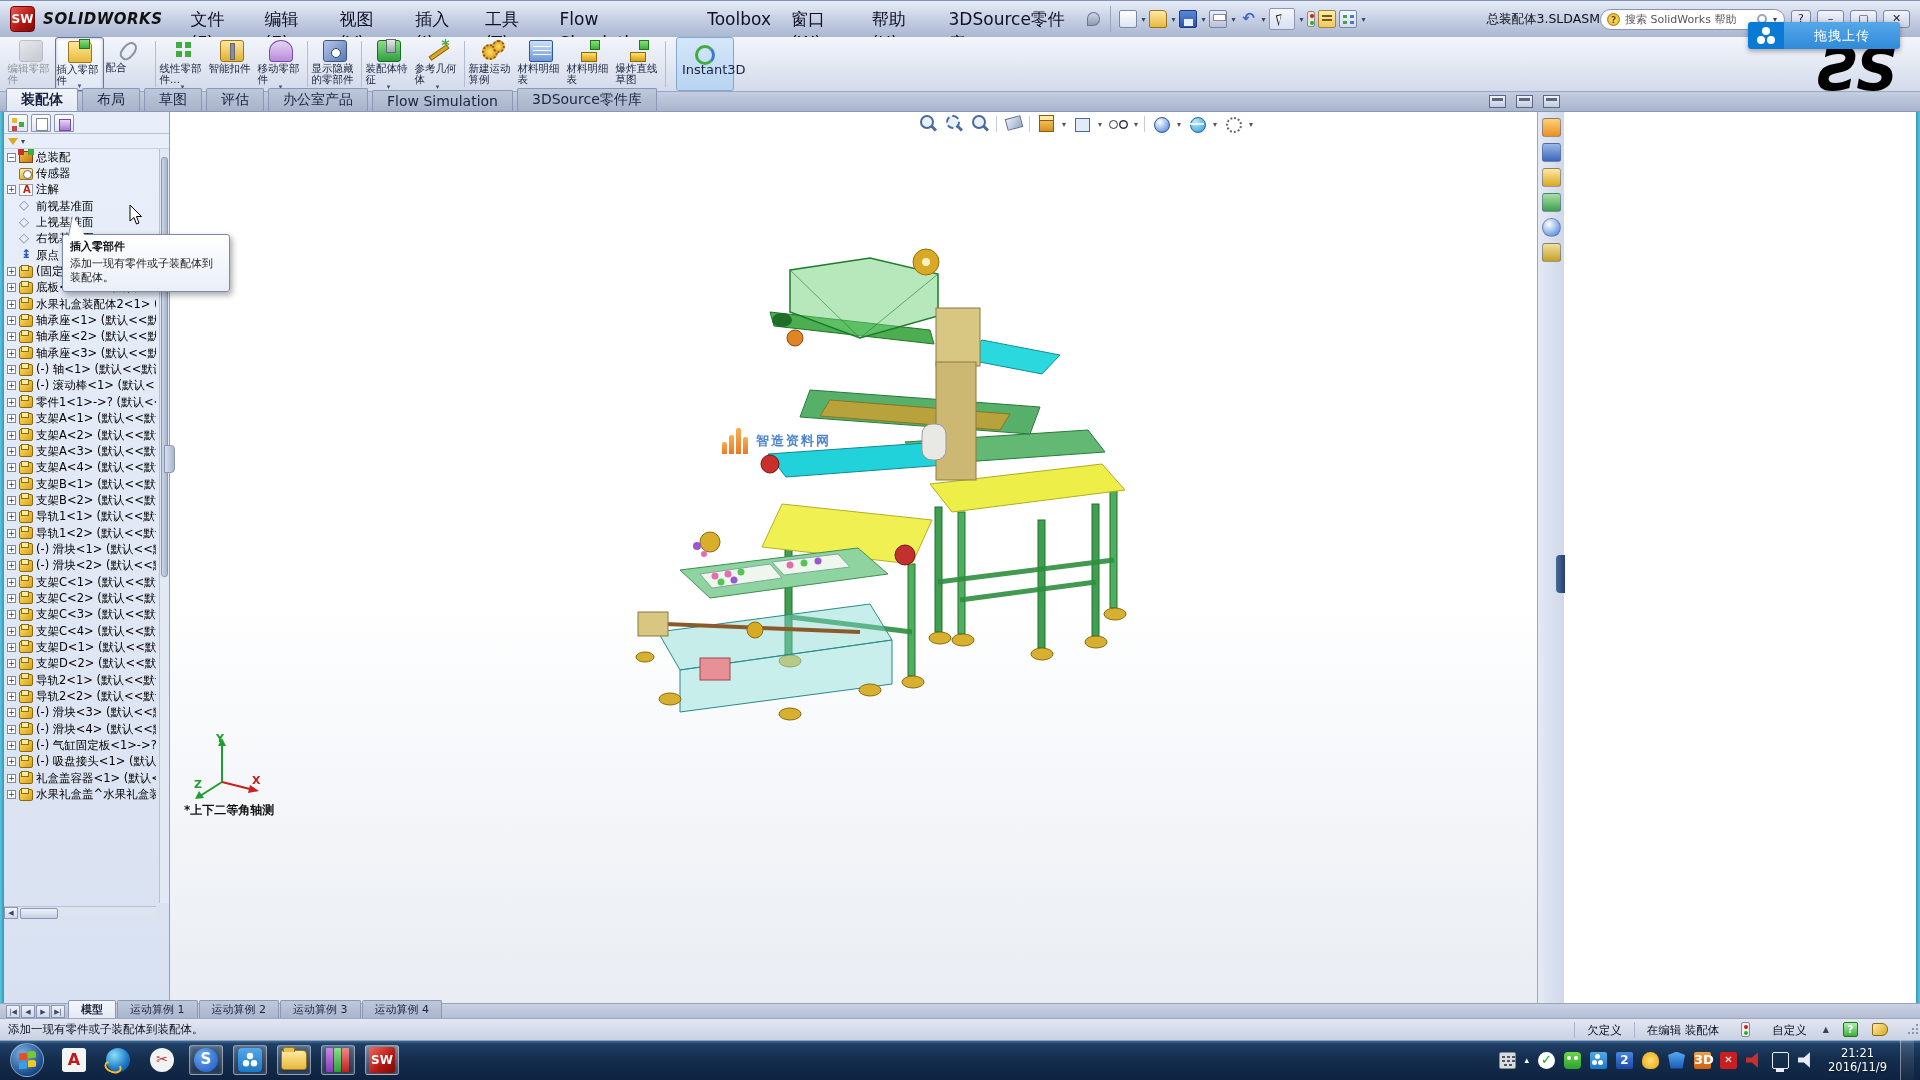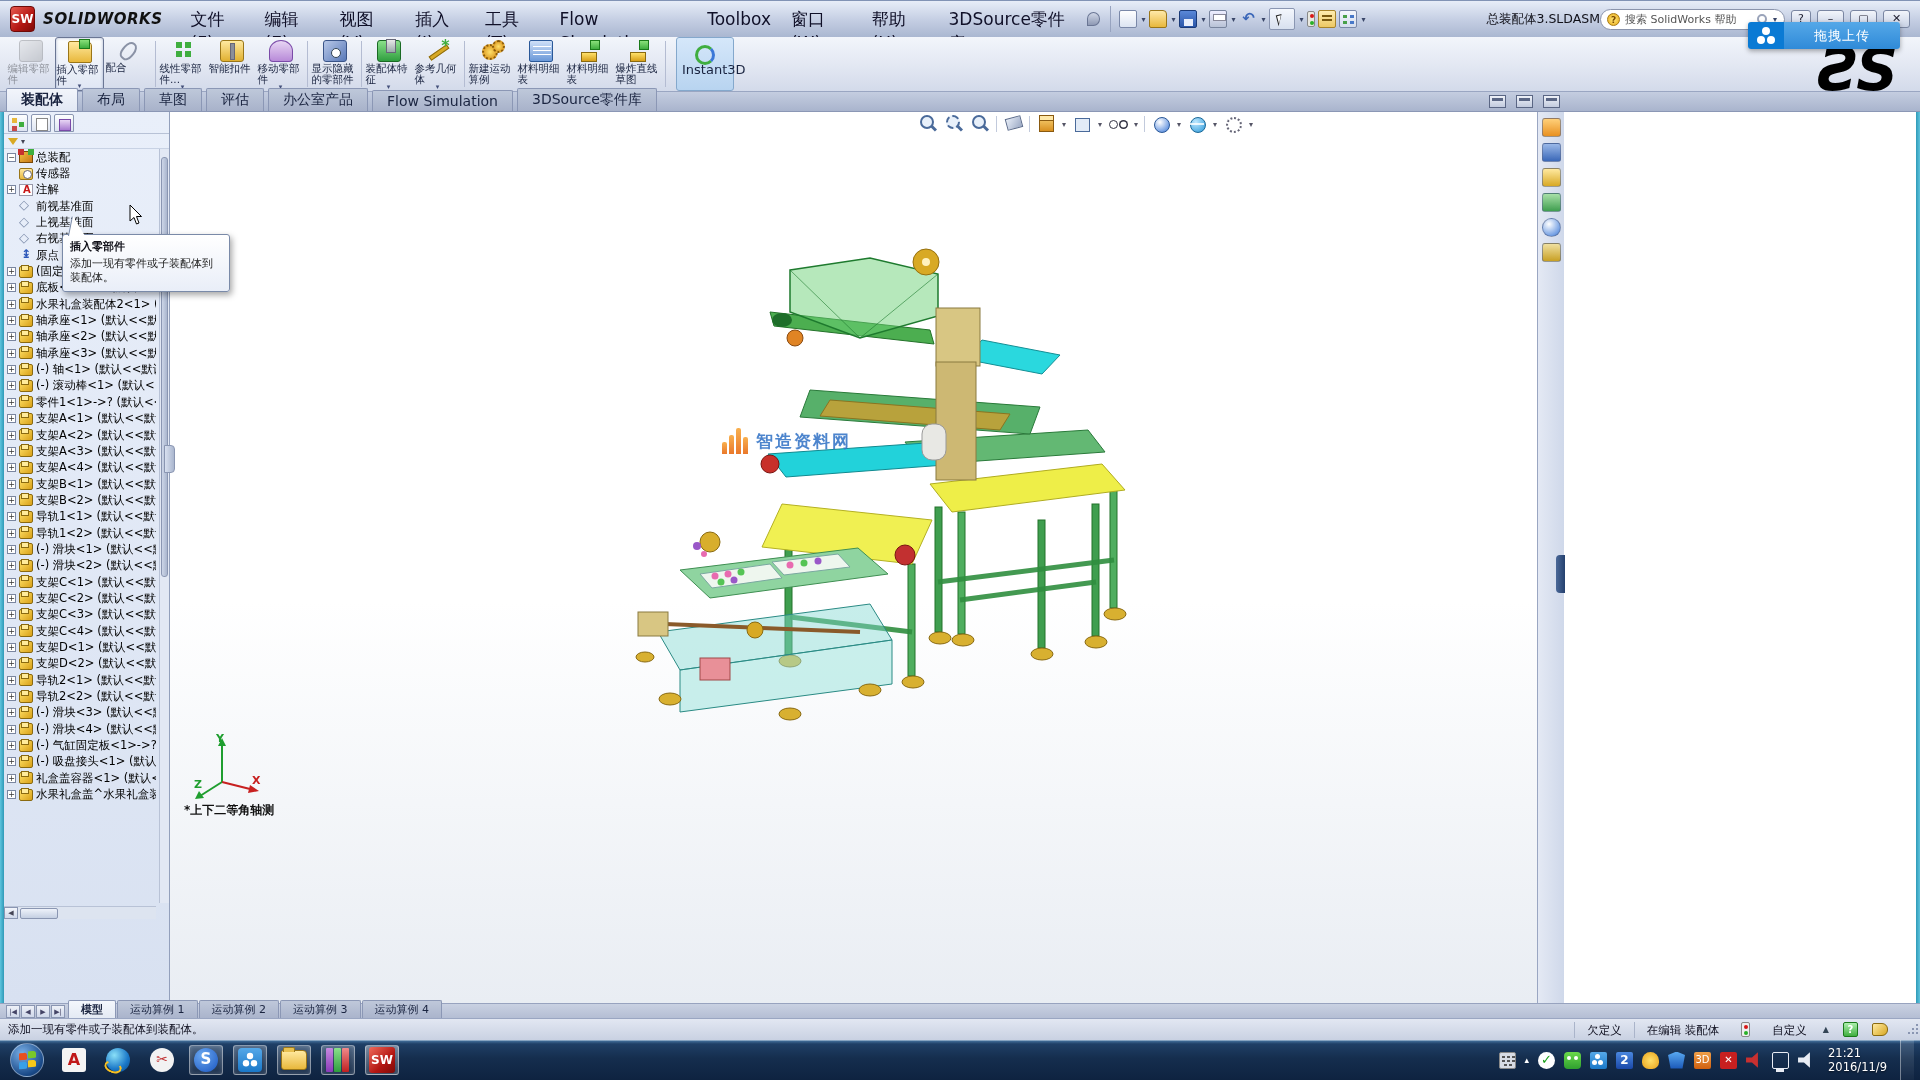--- a/index.html
+++ b/index.html
@@ -159,21 +159,21 @@
   .h-ball::before { content:""; position:absolute; left:3px; top:3px; width:14px; height:14px; border-radius:50%; background:radial-gradient(circle at 35% 30%,#fff,#3a78d8); border:1px solid #2a5898; }
   .h-globe::before { content:""; position:absolute; left:3px; top:3px; width:14px; height:14px; border-radius:50%; background:radial-gradient(circle at 35% 30%,#bfe8ff,#2a98d8); border:1px solid #1a6898; }
   .h-globe::after { content:""; position:absolute; left:3px; top:9px; width:14px; height:2px; background:rgba(255,255,255,.8); }
   .h-gear::before { content:""; position:absolute; left:3px; top:3px; width:12px; height:12px; border:2.5px dotted #667; border-radius:50%; }
 
   .view-label { position:absolute; left:14px; top:690px; font-size:12px; font-weight:bold; color:#101010; }
   .watermark { position:absolute; left:552px; top:316px; display:flex; align-items:center; gap:8px; opacity:.9; }
   .wm-bars { display:flex; align-items:flex-end; gap:2px; height:26px; }
   .wm-bars i { display:block; width:5px; background:linear-gradient(#f8a83c,#e86a14); border-radius:2px 2px 0 0; }
   .wm-bars i:nth-child(1){height:12px;} .wm-bars i:nth-child(2){height:19px;} .wm-bars i:nth-child(3){height:26px;} .wm-bars i:nth-child(4){height:17px;}
-  .wm-text { font-size:17px; font-weight:bold; color:#3a78c8; letter-spacing:2px; }
+  .wm-text { font-size:13px; font-weight:bold; color:#3a78c8; letter-spacing:2px; }
   .triad { position:absolute; left:22px; top:620px; }
   .triad text { font-size:11px; font-weight:bold; }
 
   .tooltip { position:absolute; left:62px; top:122px; width:168px; z-index:50;
     background:linear-gradient(#ffffff,#e9eef8); border:1px solid #7a8aa8; border-radius:3px;
     box-shadow:2px 3px 6px rgba(0,0,0,.35); padding:4px 7px 6px; }
   .tooltip::before { content:""; position:absolute; left:6px; top:-19px; width:0; height:0;
     border-left:4px solid transparent; border-right:12px solid transparent; border-bottom:20px solid #fff;
     filter:drop-shadow(-1px 0 0 #7a8aa8); }
   .tt-title { font-size:11px; font-weight:bold; color:#101018; margin-bottom:3px; }
@@ -253,27 +253,27 @@
   .tr-caret { color:#fff; font-size:9px; width:auto; line-height:17px; }
   .tr-check { background:#fff; border-radius:50%; }
   .tr-check::after { content:"✓"; position:absolute; left:3px; top:0px; color:#18a018; font-size:13px; font-weight:bold; }
   .tr-wechat { background:linear-gradient(#6ad84a,#2fa02f); border-radius:4px; }
   .tr-wechat::after { content:""; position:absolute; left:3px; top:4px; width:4px; height:4px; border-radius:50%; background:#fff; box-shadow:7px 0 0 #fff; }
   .tr-share { background:linear-gradient(#55a8e8,#1a78c8); }
   .tr-share::after { content:""; position:absolute; left:5px; top:2px; width:5px; height:5px; border-radius:50%; background:#fff; box-shadow:-3px 6px 0 #fff,3px 6px 0 #fff; }
   .tr-sogou2 { background:linear-gradient(#4a88e0,#1a48a8); color:#fff; font-size:12px; font-weight:bold; text-align:center; line-height:16px; }
   .tr-mascot { background:radial-gradient(#ffe06a,#e8a018); border-radius:50% 50% 40% 40%; }
   .tr-shield { background:linear-gradient(#58a8f0,#1a58b8); clip-path:polygon(50% 0,100% 20%,85% 100%,50% 100%,15% 100%,0 20%); }
-  .tr-3d { background:linear-gradient(#f0a048,#d06010); color:#fff; font-size:10px; font-weight:normal; text-align:center; line-height:16px; }
+  .tr-3d { background:linear-gradient(#f0a048,#d06010); color:#fff; font-size:13px; font-weight:bold; text-align:center; line-height:16px; }
   .tr-redx { background:#c82020; color:#fff; font-size:10px; text-align:center; line-height:16px; }
   .tr-speaker-red { background:#c83030; clip-path:polygon(0 35%,35% 35%,70% 5%,70% 95%,35% 65%,0 65%); }
   .tr-net { border:1.5px solid #e8ecf4; border-radius:2px; }
   .tr-net::after { content:""; position:absolute; left:3px; bottom:-4px; width:8px; height:3px; background:#e8ecf4; }
   .tr-vol { background:#e8ecf4; clip-path:polygon(0 35%,35% 35%,70% 5%,70% 95%,35% 65%,0 65%); }
-  .clock { color:#fff; font-size:11.5px; line-height:14px; text-shadow:0 1px 2px rgba(0,0,0,.6); margin:12px 4px; }
+  .clock { color:#fff; font-size:11.5px; text-align:center; line-height:14px; text-shadow:0 1px 2px rgba(0,0,0,.6); margin:12px 4px; }
   .show-desktop { width:14px; height:40px; border-left:1px solid rgba(255,255,255,.4); background:linear-gradient(rgba(255,255,255,.15),rgba(255,255,255,.03)); }
 </style>
 </head>
 <body>
 
 <div id="app">
 
   <div class="titlebar">
     <div class="swlogo">SW</div>
     <div class="brand">SOLIDWORKS</div>

